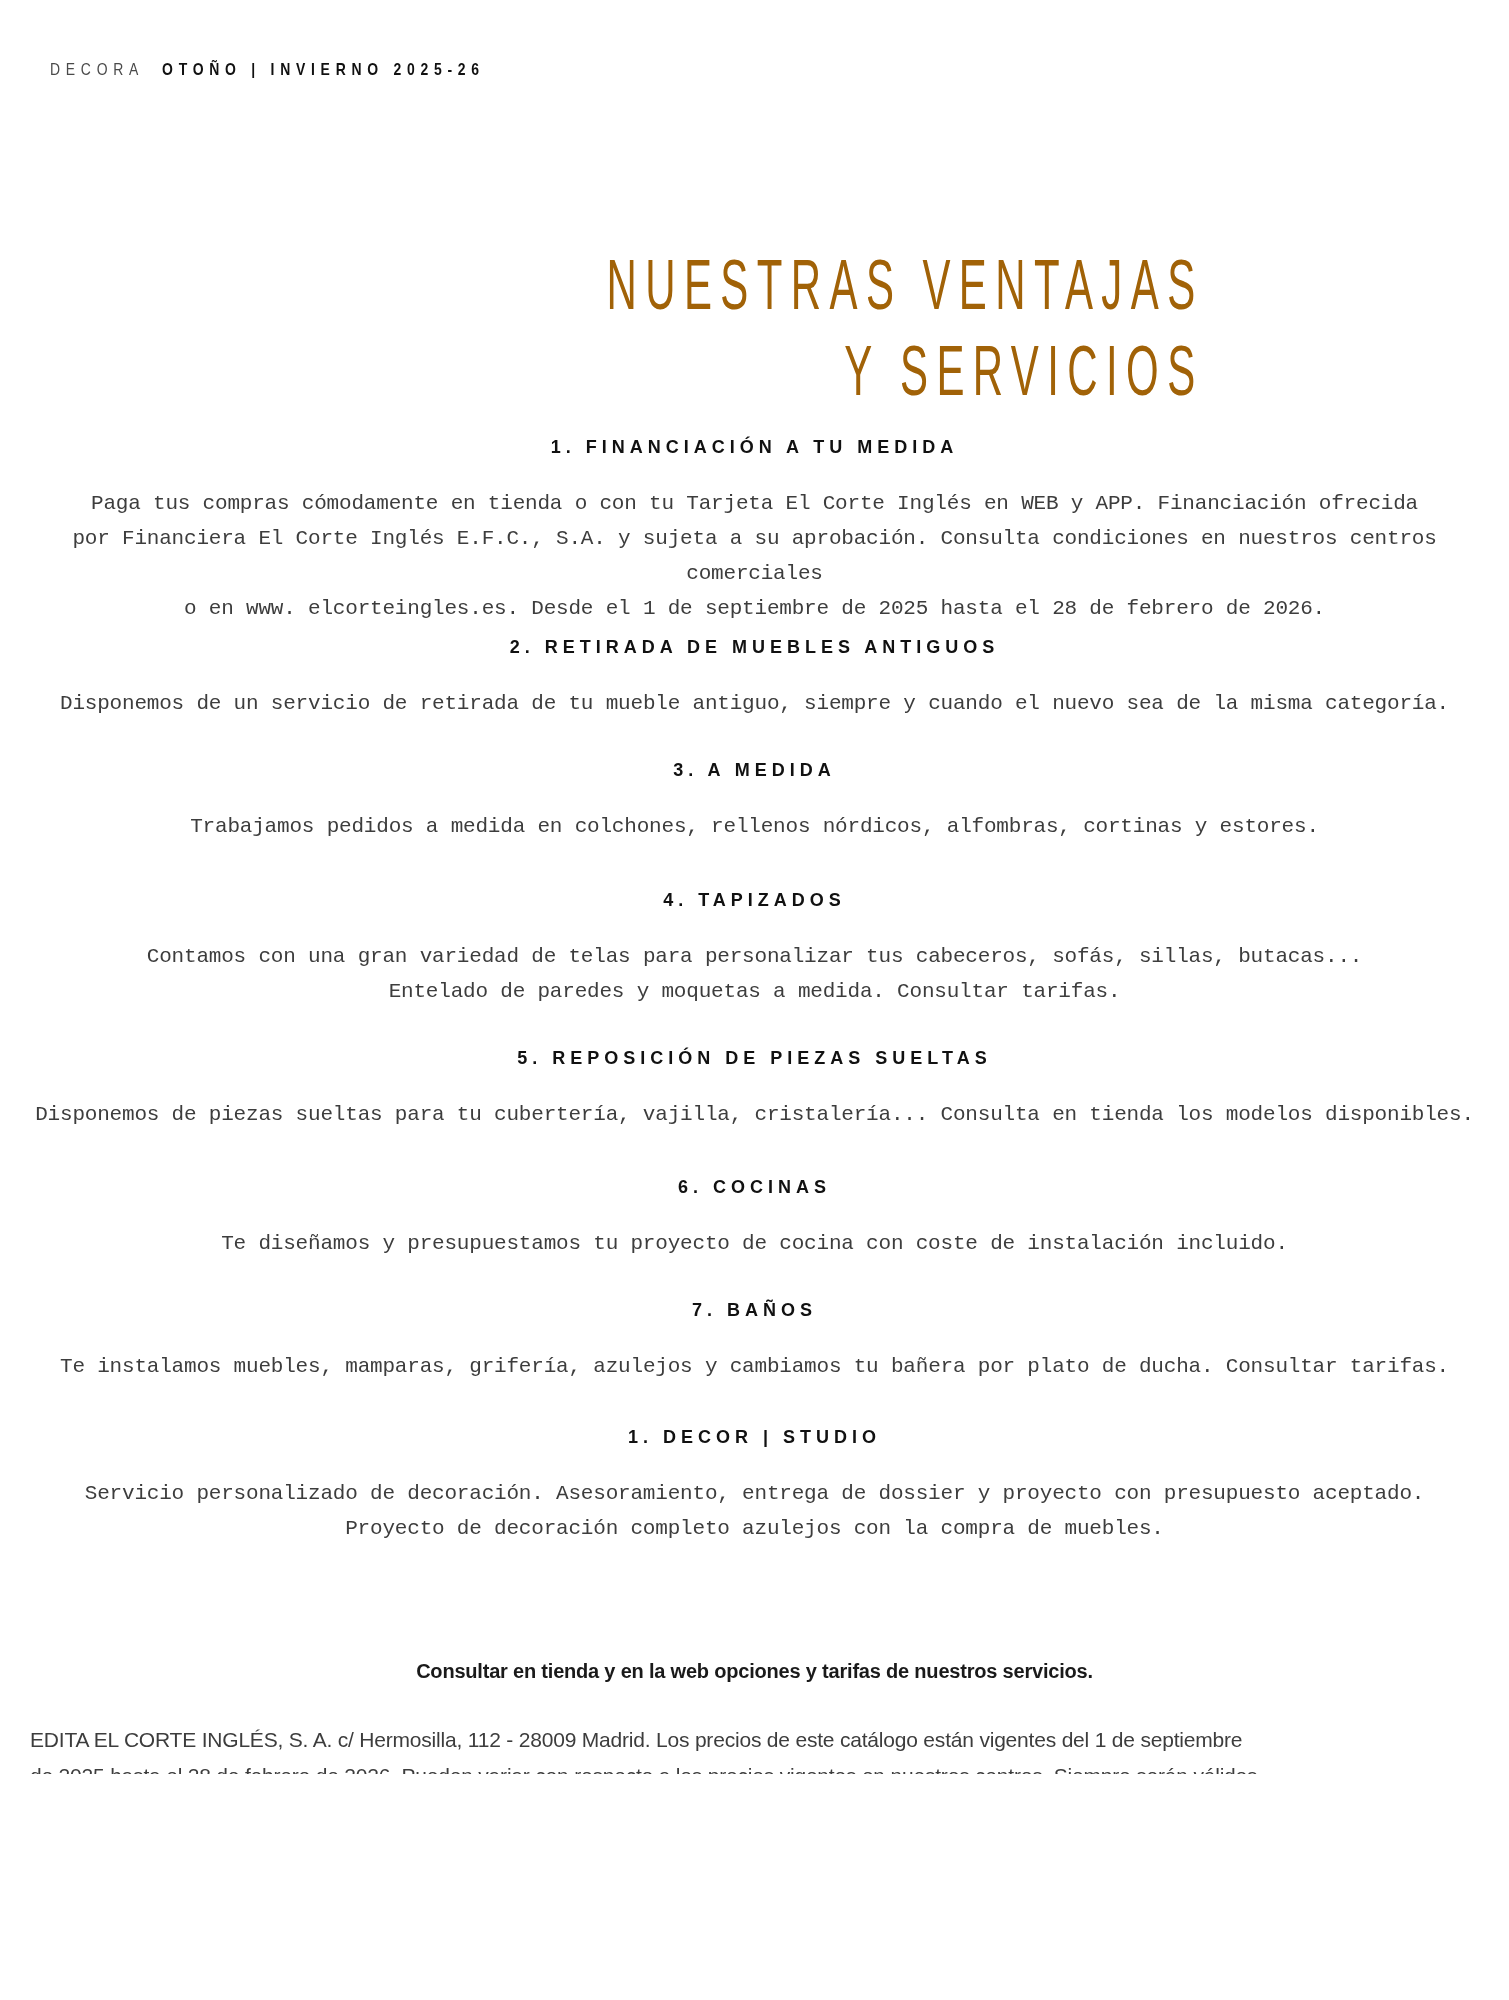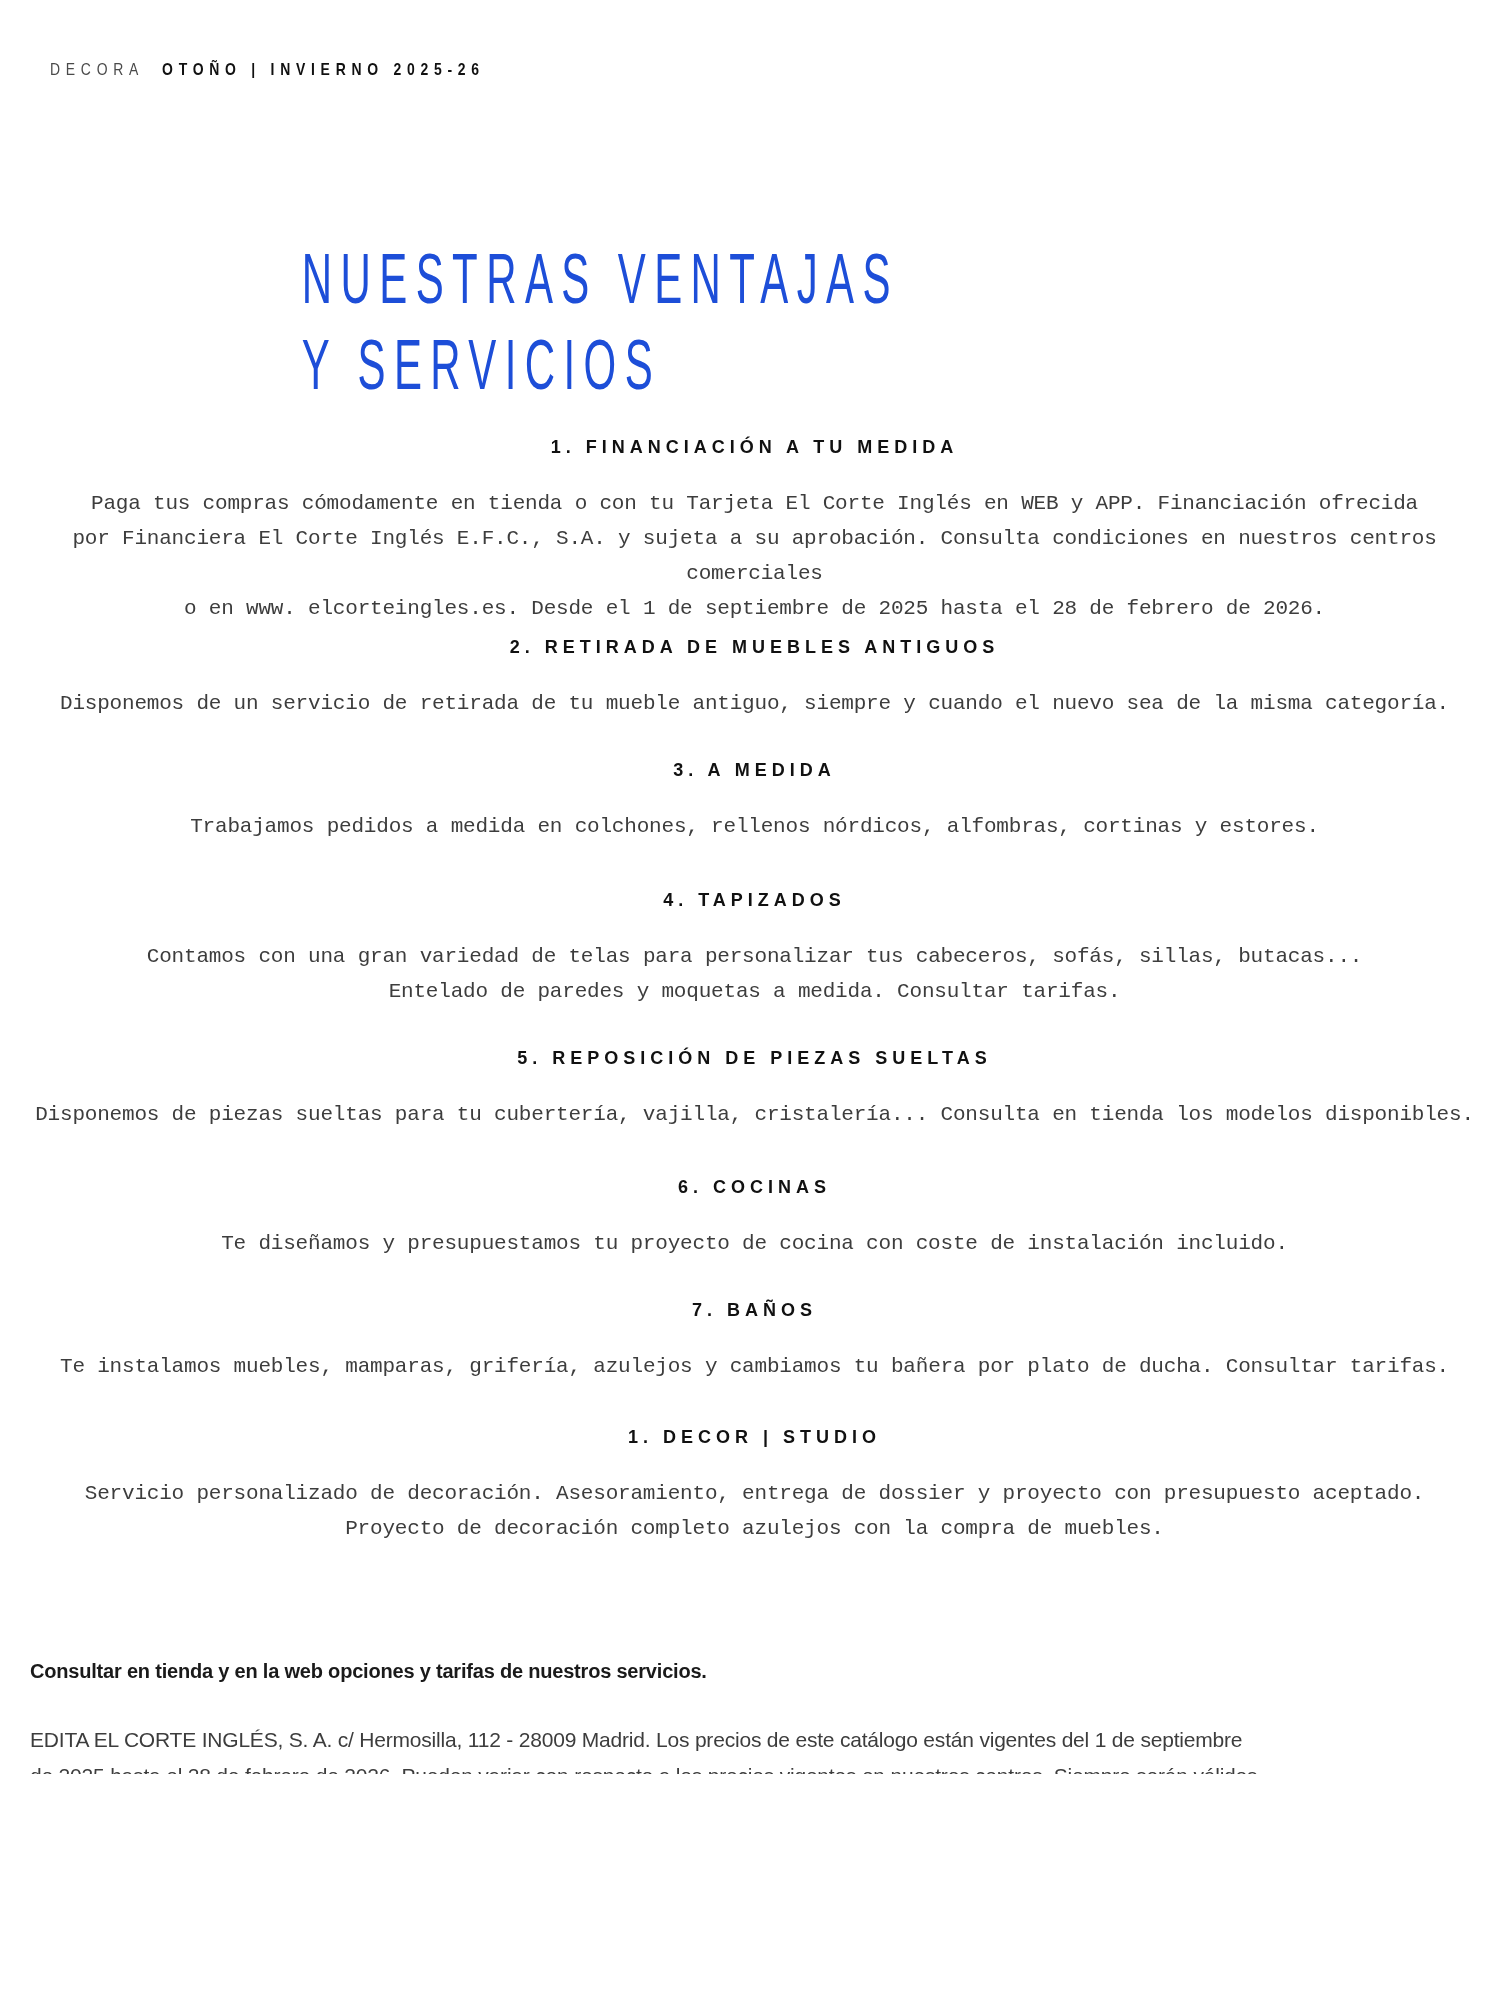--- a/index.html
+++ b/index.html
@@ -35,24 +35,24 @@
   .masthead .season {
     font-weight: 700;
     color: #111111;
   }
   
   .title {
     position: absolute;
     top: 236px;
     left: 0;
     right: 0;
-    margin: 0;
-    text-align: left;
+    margin: 6px;
+    text-align: right;
     font-weight: 400;
-    color: #1d4ed8;
+    color: #a16207;
   }
   .title-line {
     display: block;
     font-size: 70px;
     line-height: 86px;
     letter-spacing: 14px;
     white-space: nowrap;
     transform: scaleX(0.6);
     transform-origin: center;
   }
@@ -89,20 +89,21 @@
   .s6 { top: 1177px; }
   .s7 { top: 1300px; }
   .s8 { top: 1427px; }
   
   .note {
     position: absolute;
     top: 1660px;
     left: 30px;
     right: 30px;
     margin: 0;
+    text-align: center;
     font-size: 20px;
     font-weight: 700;
     color: #1a1a1a;
     letter-spacing: -0.2px;
   }
   
   .legal {
     position: absolute;
     top: 1722px;
     left: 30px;

